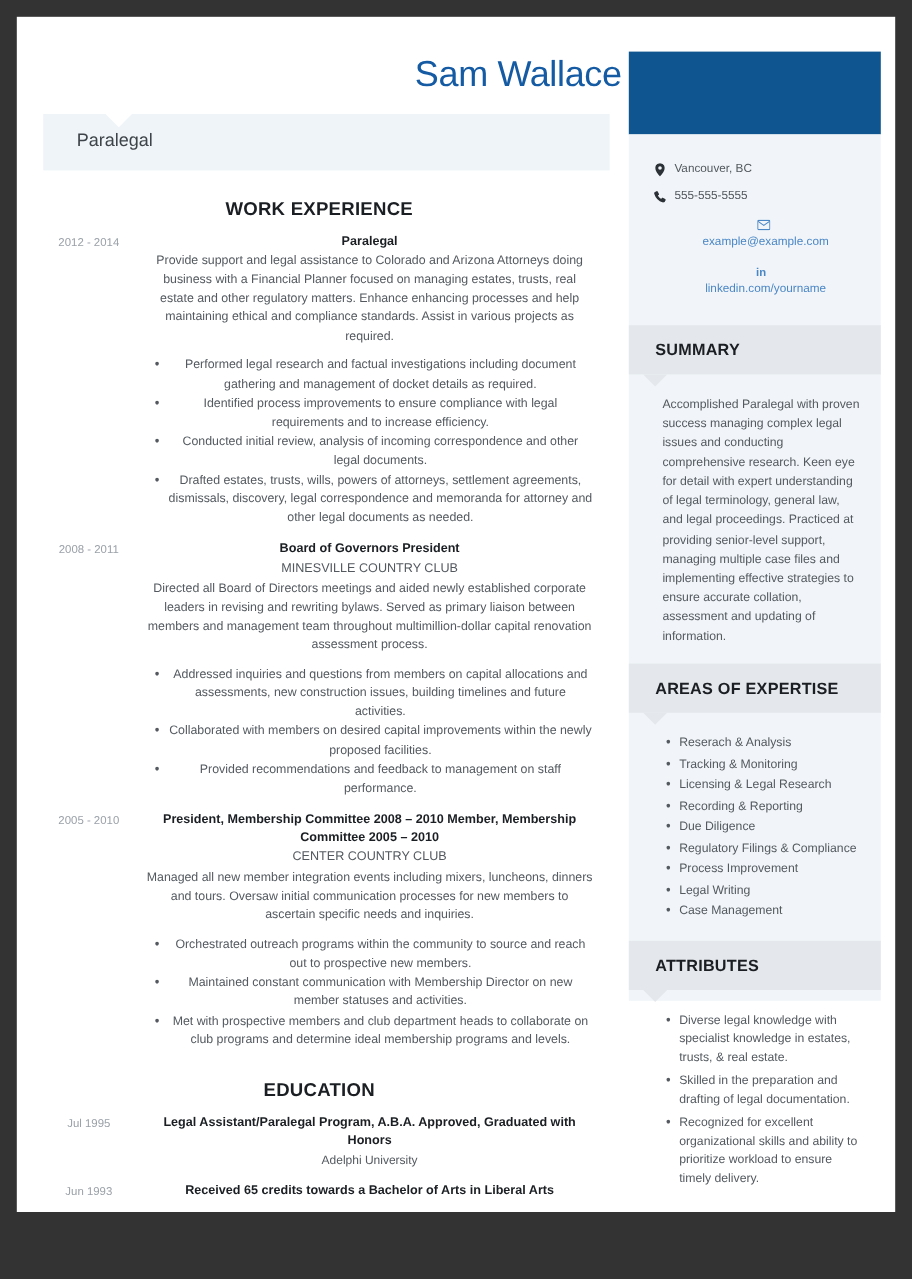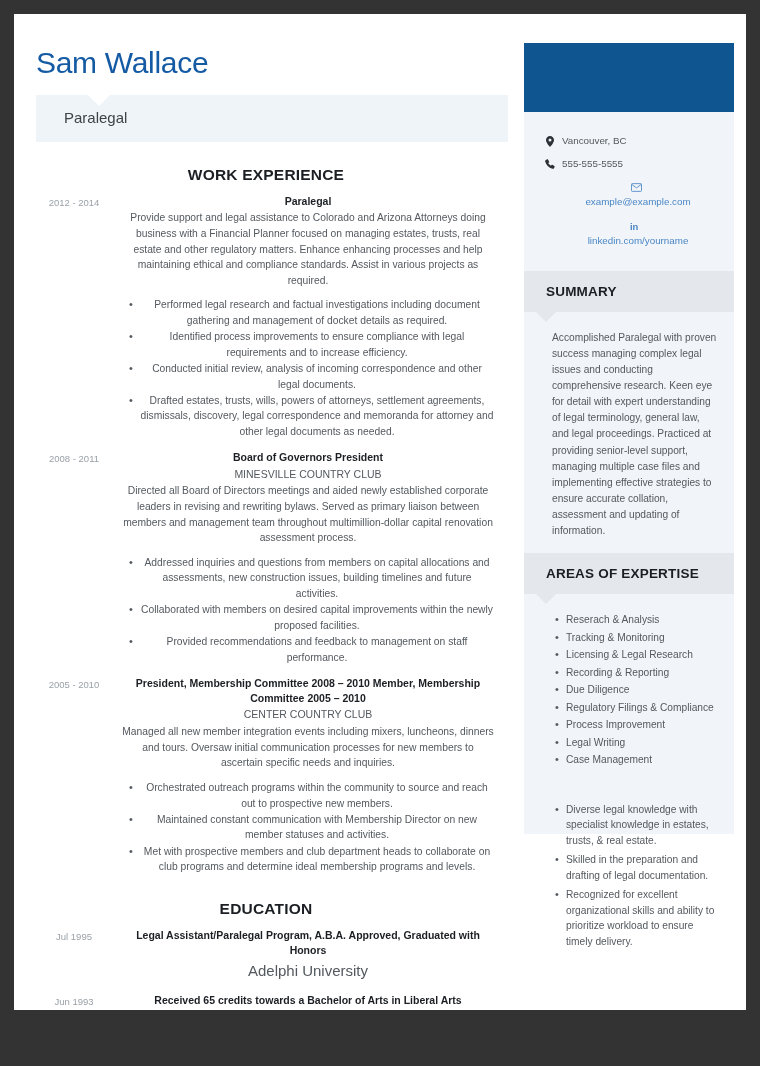--- a/index.html
+++ b/index.html
@@ -27,20 +27,21 @@
     padding: 0;
   }
   .name {
     margin: 0;
     padding: 32px 0 0 22px;
     font-size: 30px;
     font-weight: 400;
     letter-spacing: -0.3px;
     color: #155ba4;
     line-height: 1.1;
+    text-align: right;
   }
   .title-bar {
     position: relative;
     margin: 16px 0 0 22px;
     width: 472px;
     background: #eef4f8;
     padding: 14px 0 15px 28px;
   }
   .title-bar .notch {
     position: absolute;
@@ -129,21 +130,21 @@
   .edu-entry { margin-top: 10px; }
   .edu-entry .entry-date { font-size: 9.5px; }
   .edu-degree {
     font-size: 10.5px;
     font-weight: bold;
     color: #1b1f23;
     line-height: 1.5;
     margin: 0 0 1px 0;
   }
   .edu-school {
-    font-size: 15px;
+    font-size: 10px;
     color: #53595f;
     line-height: 1.5;
     margin: 0;
   }
 
   
   .side-col {
     position: absolute;
     left: 504px; top: 0;
     width: 228px;
@@ -384,20 +385,24 @@
               <li>Due Diligence</li>
               <li>Regulatory Filings &amp; Compliance</li>
               <li>Process Improvement</li>
               <li>Legal Writing</li>
               <li>Case Management</li>
             </ul>
         </div>
       </div>
 
       <div class="side-section">
+        <div class="side-head">
+          <h2>ATTRIBUTES</h2>
+          <span class="notch"></span>
+        </div>
         <div class="side-body">
           <ul class="side-ul spaced" id="attributes-list">
               <li>Diverse legal knowledge with specialist knowledge in estates, trusts, &amp; real estate.</li>
               <li>Skilled in the preparation and drafting of legal documentation.</li>
               <li>Recognized for excellent organizational skills and ability to prioritize workload to ensure timely delivery.</li>
             </ul>
         </div>
       </div>
 
     </div>

